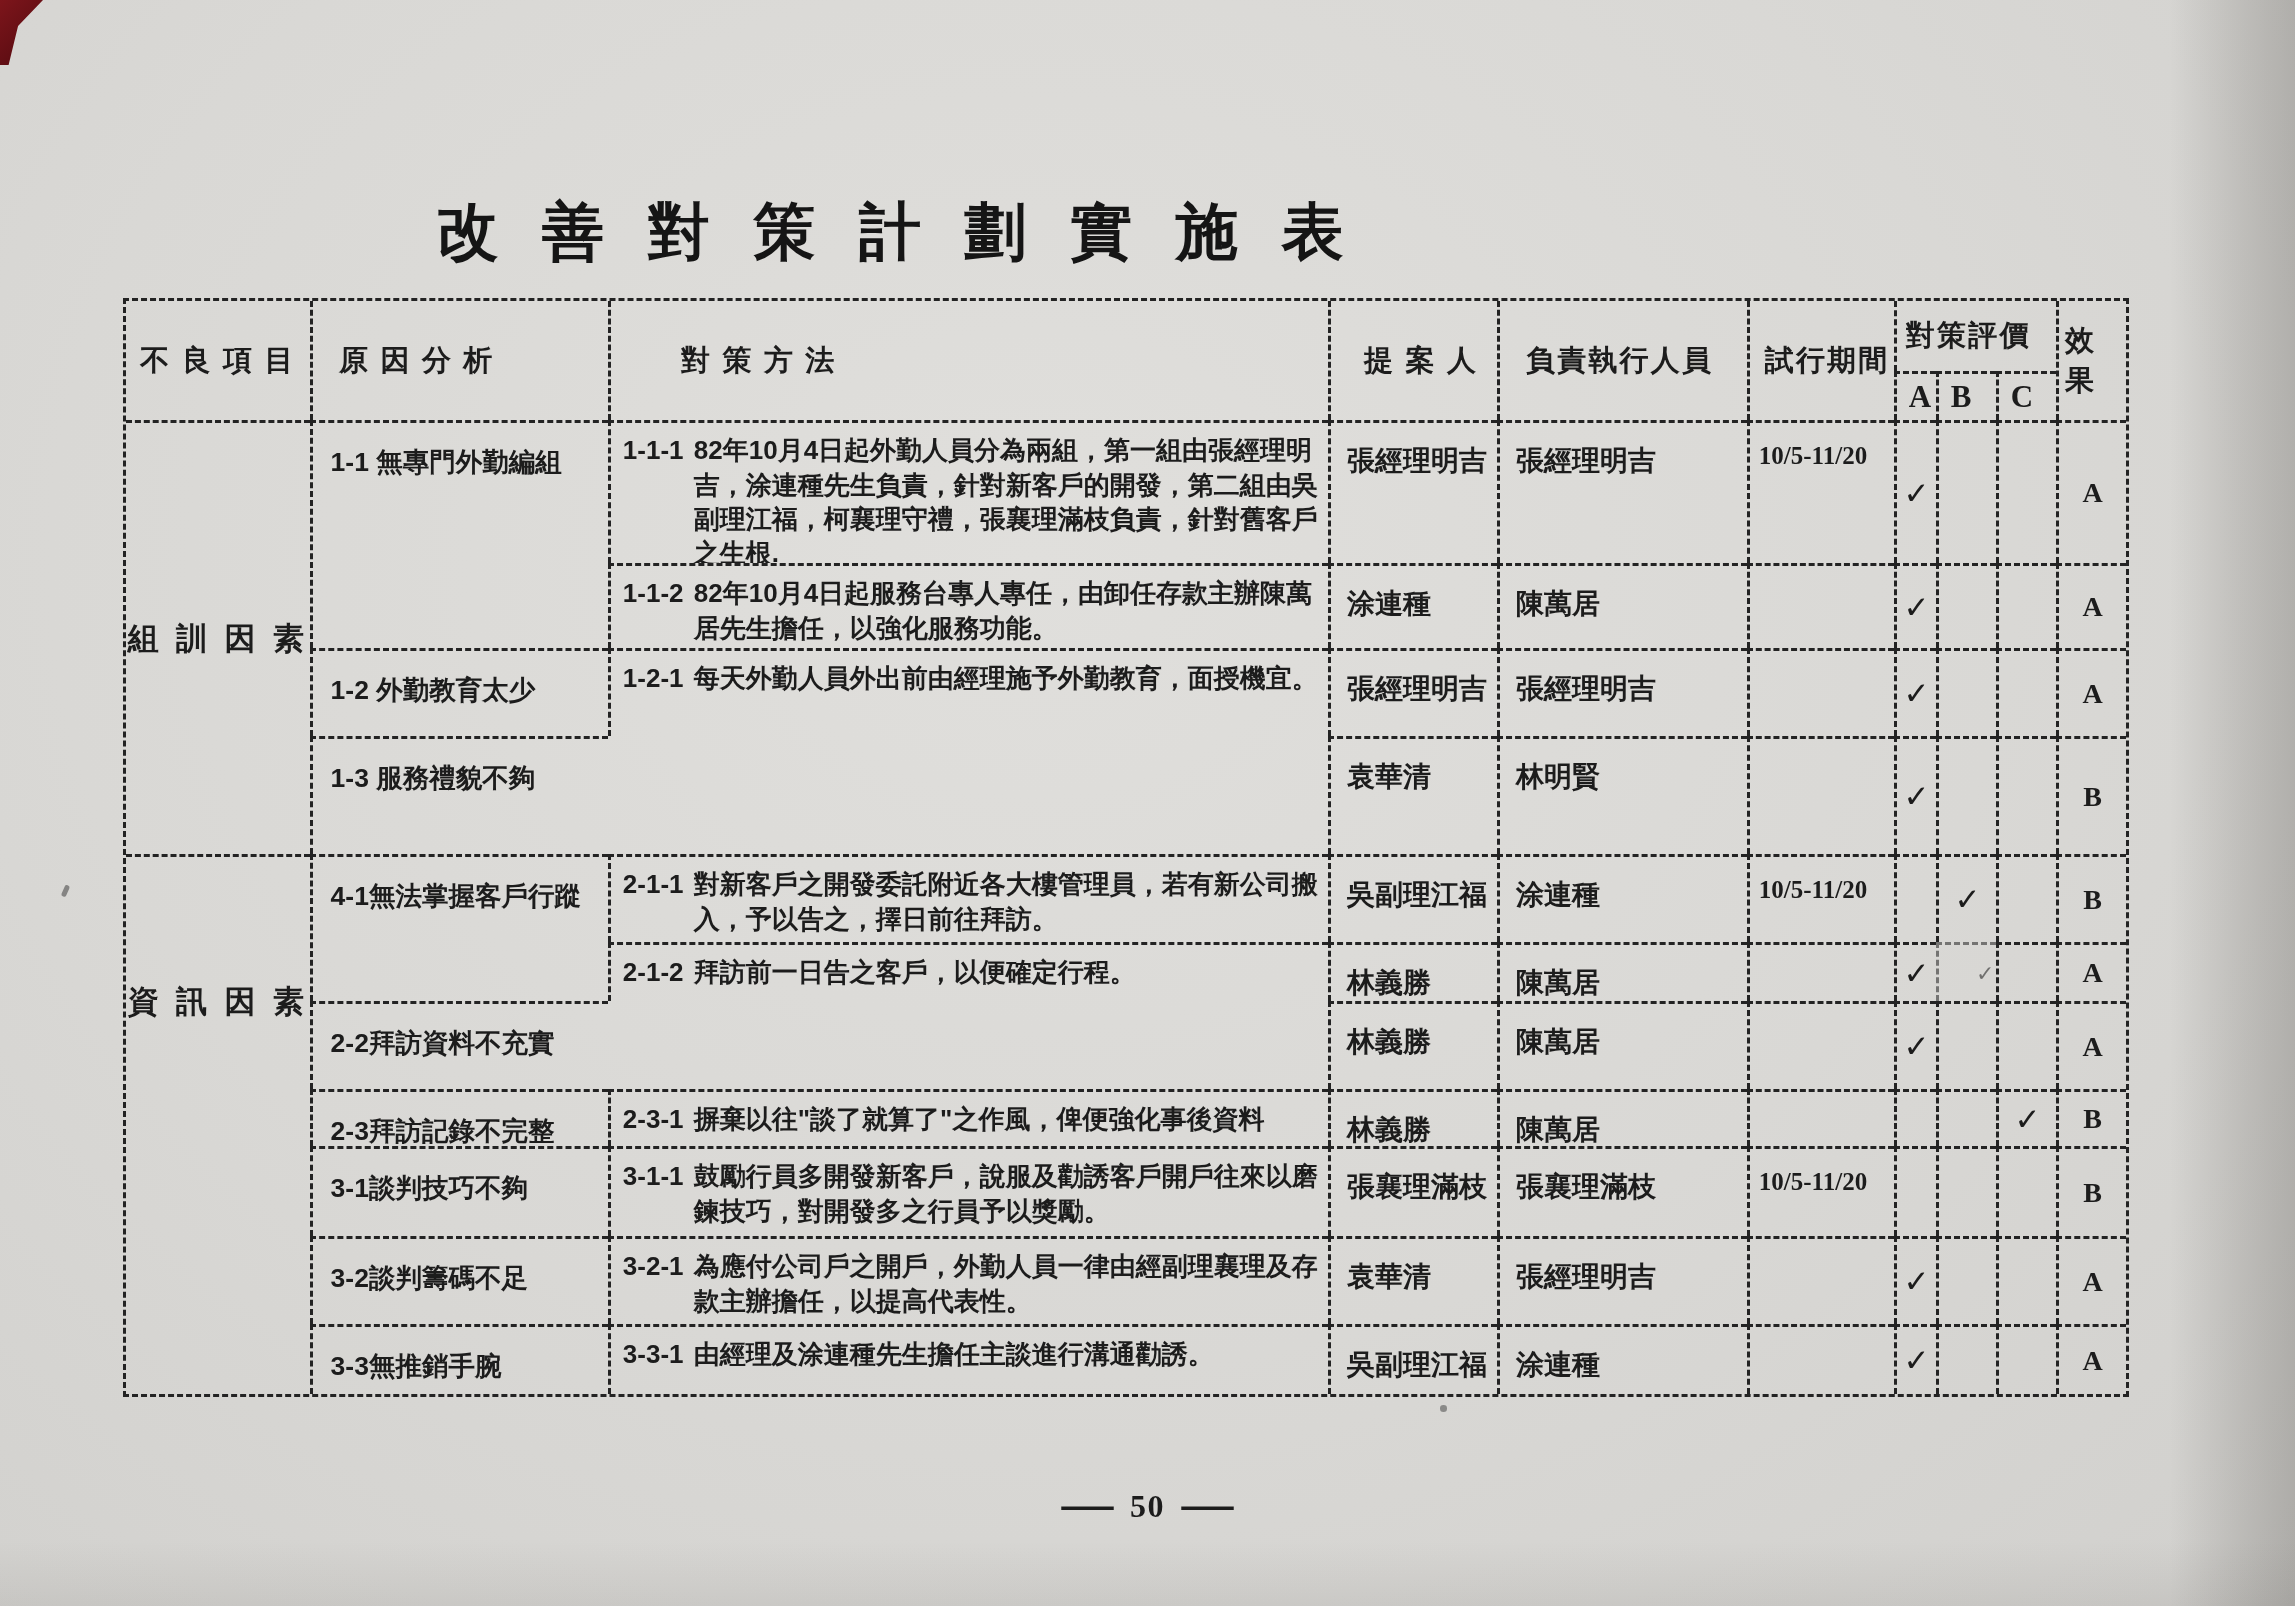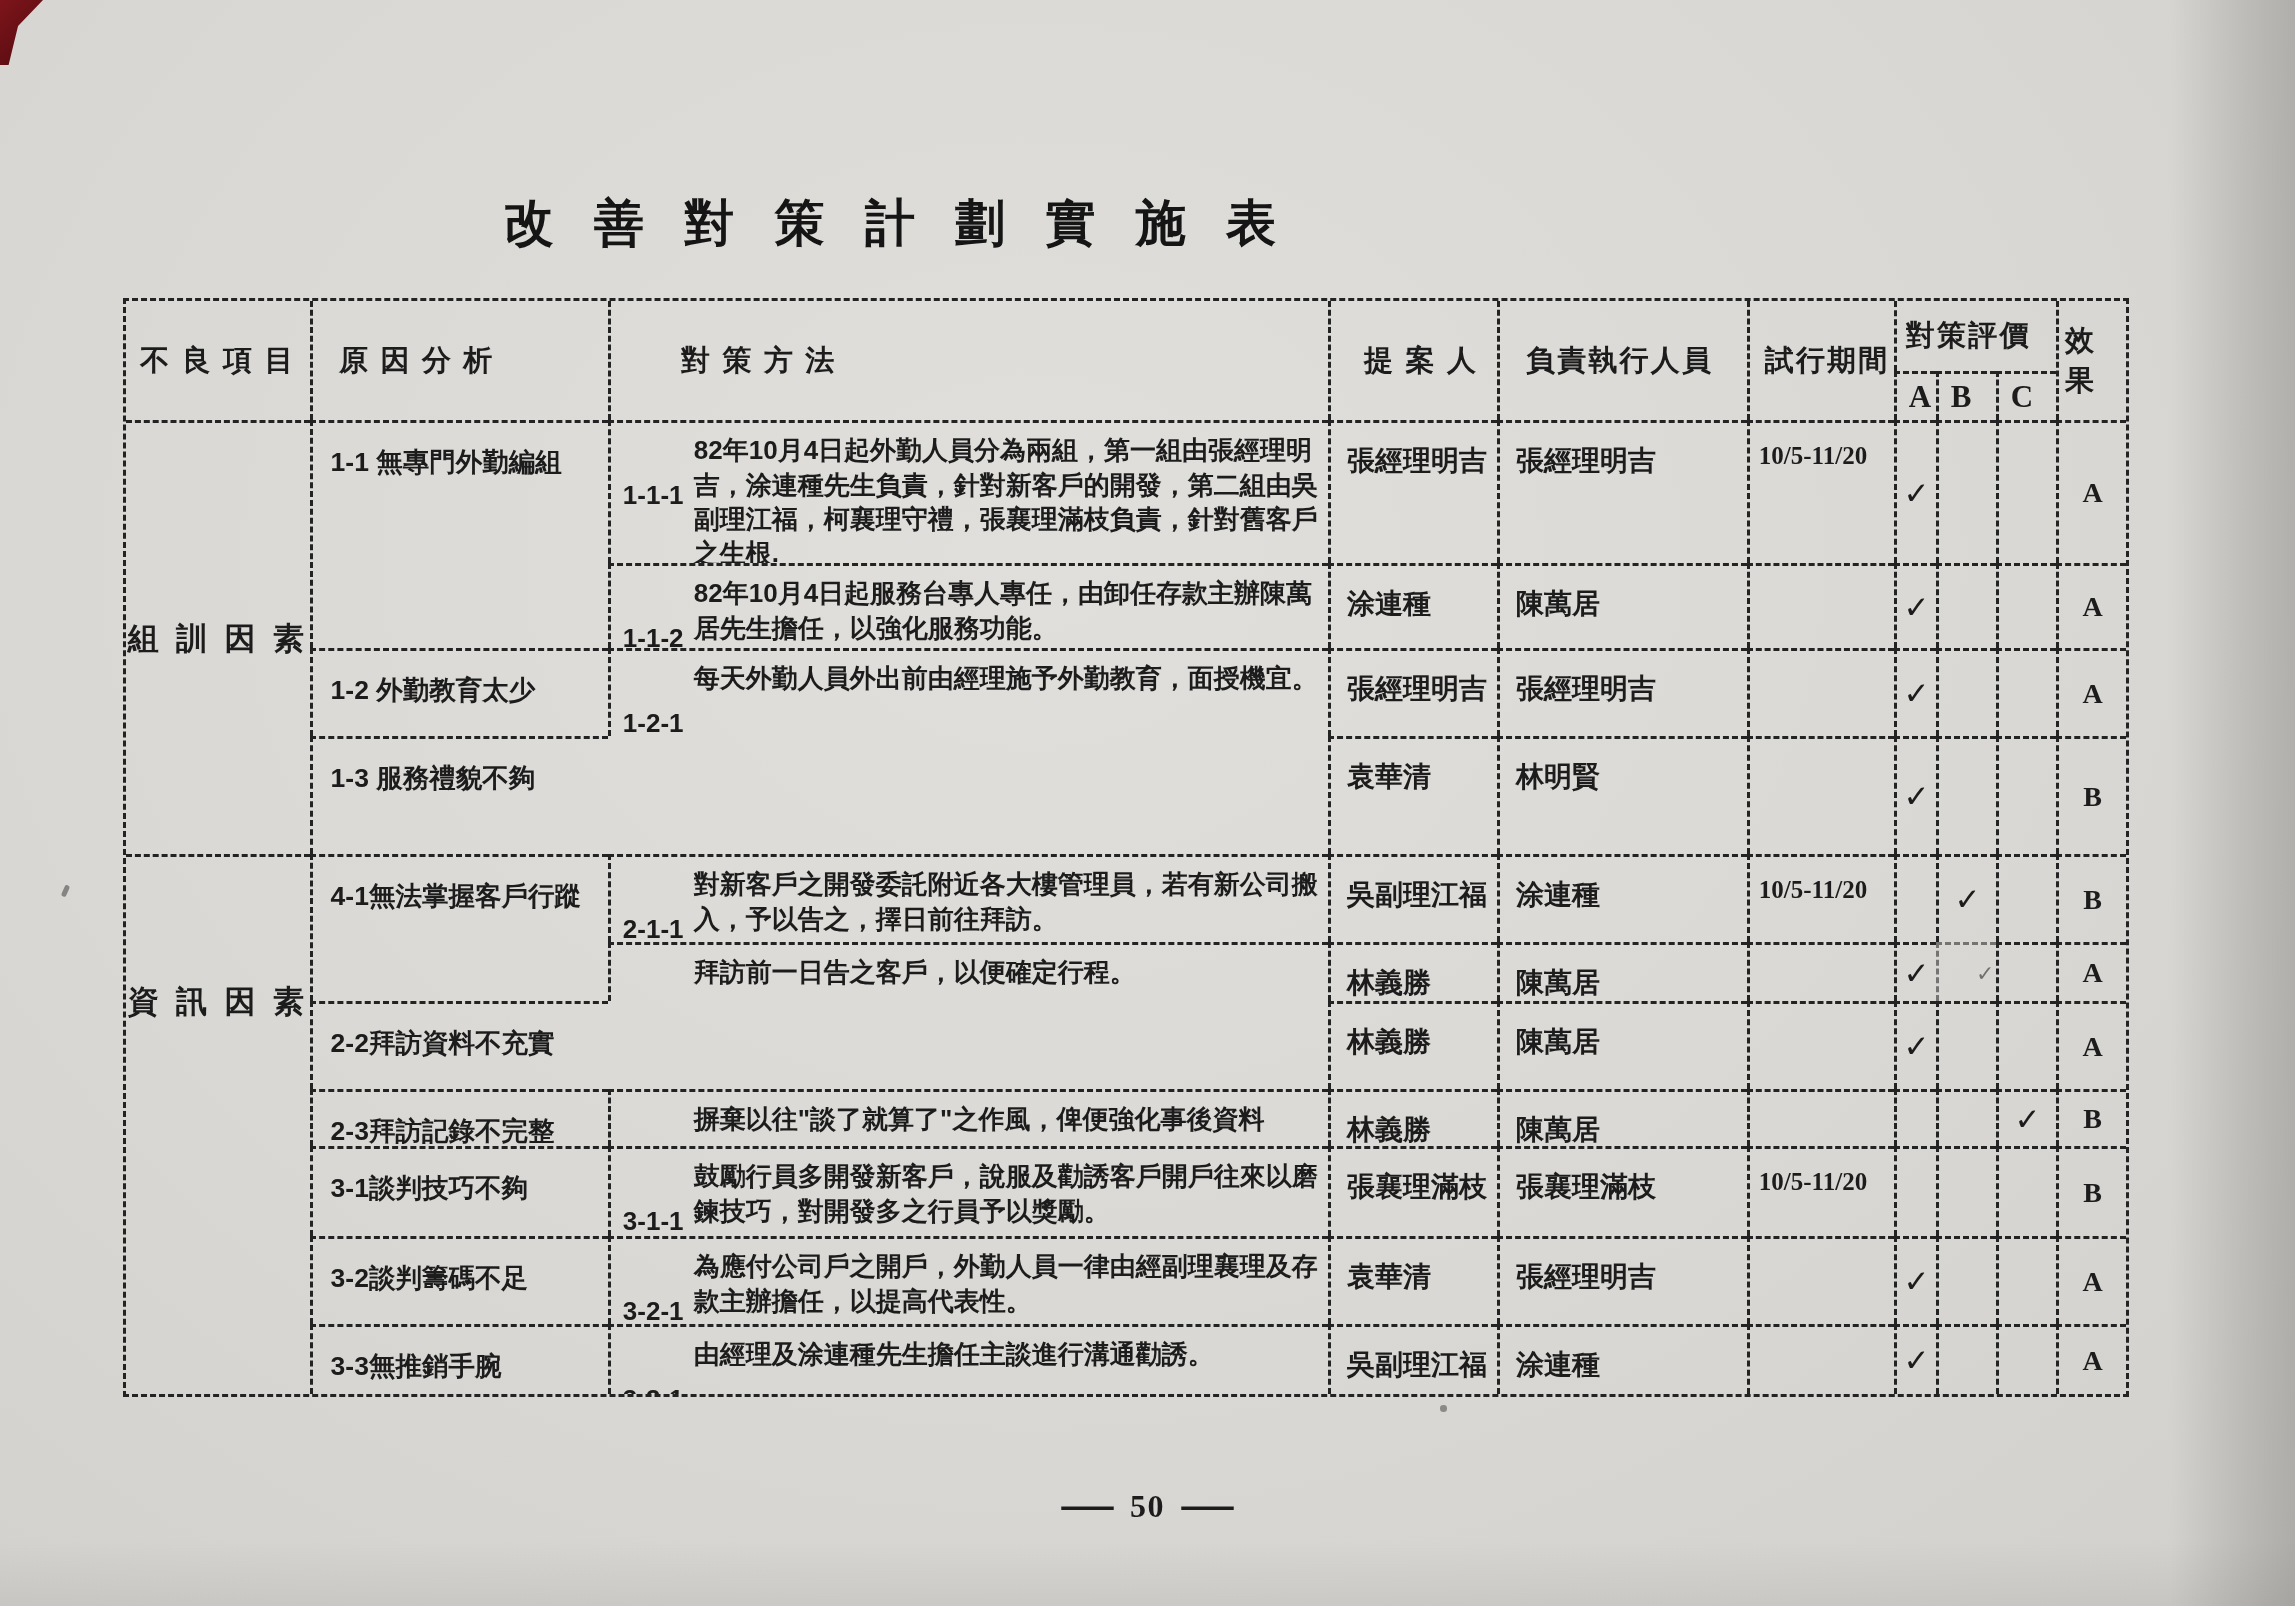--- a/index.html
+++ b/index.html
@@ -2,36 +2,36 @@
 <html style="font-size:11.8px"><head>
 <meta charset="utf-8">
 <style>
   html,body{margin:0;padding:0;background:#b8b7b4;}
   .sheet{
     position:relative;width:2295px;height:1607px;overflow:hidden;
     background:radial-gradient(ellipse at 45% 35%, #e0dfdc 0%, #d9d8d5 55%, #d1d0cd 100%);
     font-family:"Liberation Sans","DejaVu Sans",sans-serif;color:#1c1c1c;
   }
   .title{position:absolute;top:190px;left:125px;width:1543px;margin:0;text-align:center;
-    font-size:50px;font-weight:bold;letter-spacing:13.2px;color:#151515;}
+    font-size:62px;font-weight:bold;letter-spacing:13.2px;color:#151515;}
   .grid{position:absolute;left:123px;top:298px;display:grid;
     grid-template-columns:184px 298px 720px 169px 250px 147px 42px 60px 60px 70px;
     grid-template-rows:70px 49px 143px 85px 88px 118px 88px 59px 88px 57px 90px 88px 70px;
     border:3.7px dashed #232323;}
   .cell{border-left:3.7px dashed #232323;border-top:3.7px dashed #232323;box-sizing:border-box;overflow:hidden;}
   .nl{border-left:none}.nt{border-top:none}
   .hd{display:flex;align-items:center;font-weight:bold;font-size:29px;letter-spacing:2.2px;}
   .ctr{justify-content:center}
   .lat{font-family:"Liberation Serif","DejaVu Serif",serif;font-size:31px;}
   .pl8{padding-left:5.9px}.pl12{padding-left:8.8px}.pl16{padding-left:11.8px}.pl20{padding-left:14.7px}
   .pl35{padding-left:26px}.pl45{padding-left:33px}.pl95{padding-left:70px}
   .sec{display:flex;align-items:center;justify-content:center;font-weight:bold;font-size:31px;letter-spacing:4.4px;}
   .cause{padding:20.6px 4.4px 4.4px 17.6px;font-weight:bold;font-size:26.5px;}
   .method{display:flex;gap:10.3px;padding:10.3px 7.3px 4.4px 11.8px;font-weight:bold;font-size:26px;line-height:1.32;}
-  .code{white-space:nowrap;margin-top:45px;}
+  .code{white-space:nowrap;}
   .mtext{flex:1;}
   .name{padding:19px 4.4px 4.4px 16px;font-weight:bold;font-size:28px;}
   .period{padding:19px 4.4px 4.4px 8.8px;font-weight:bold;font-size:25px;font-family:"Liberation Serif","DejaVu Serif",serif;white-space:nowrap;}
   .check{display:flex;align-items:center;justify-content:center;font-size:31px;font-weight:bold;}
   .faint{opacity:.55;justify-content:flex-end;align-items:flex-start;font-size:22px;padding-top:16px;padding-right:1.5px;}
   .fx{display:flex;align-items:center;justify-content:center;font-size:28px;font-weight:bold;
     font-family:"Liberation Serif","DejaVu Serif",serif;}
   .footer{position:absolute;top:1486px;left:0;width:2295px;display:flex;justify-content:center;align-items:center;gap:25px;}
   .footer .dash{font-size:35px;font-weight:bold;transform:scaleX(1.5);display:inline-block;}
   .footer .num{font-family:"Liberation Serif","DejaVu Serif",serif;font-size:32px;font-weight:bold;letter-spacing:1.5px;}

